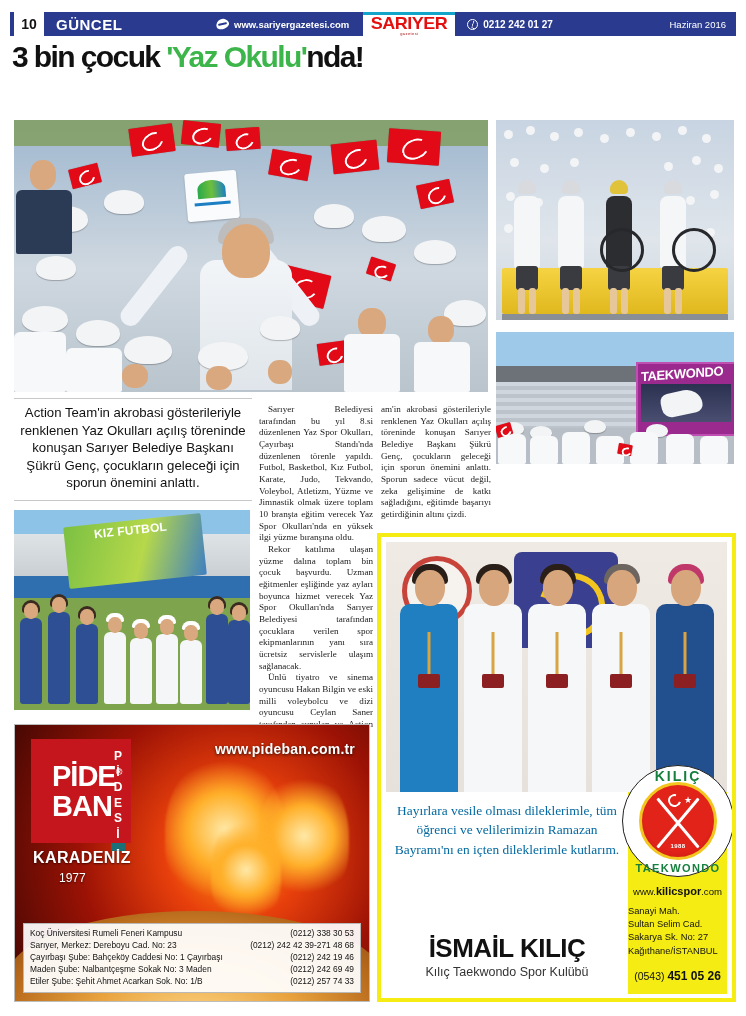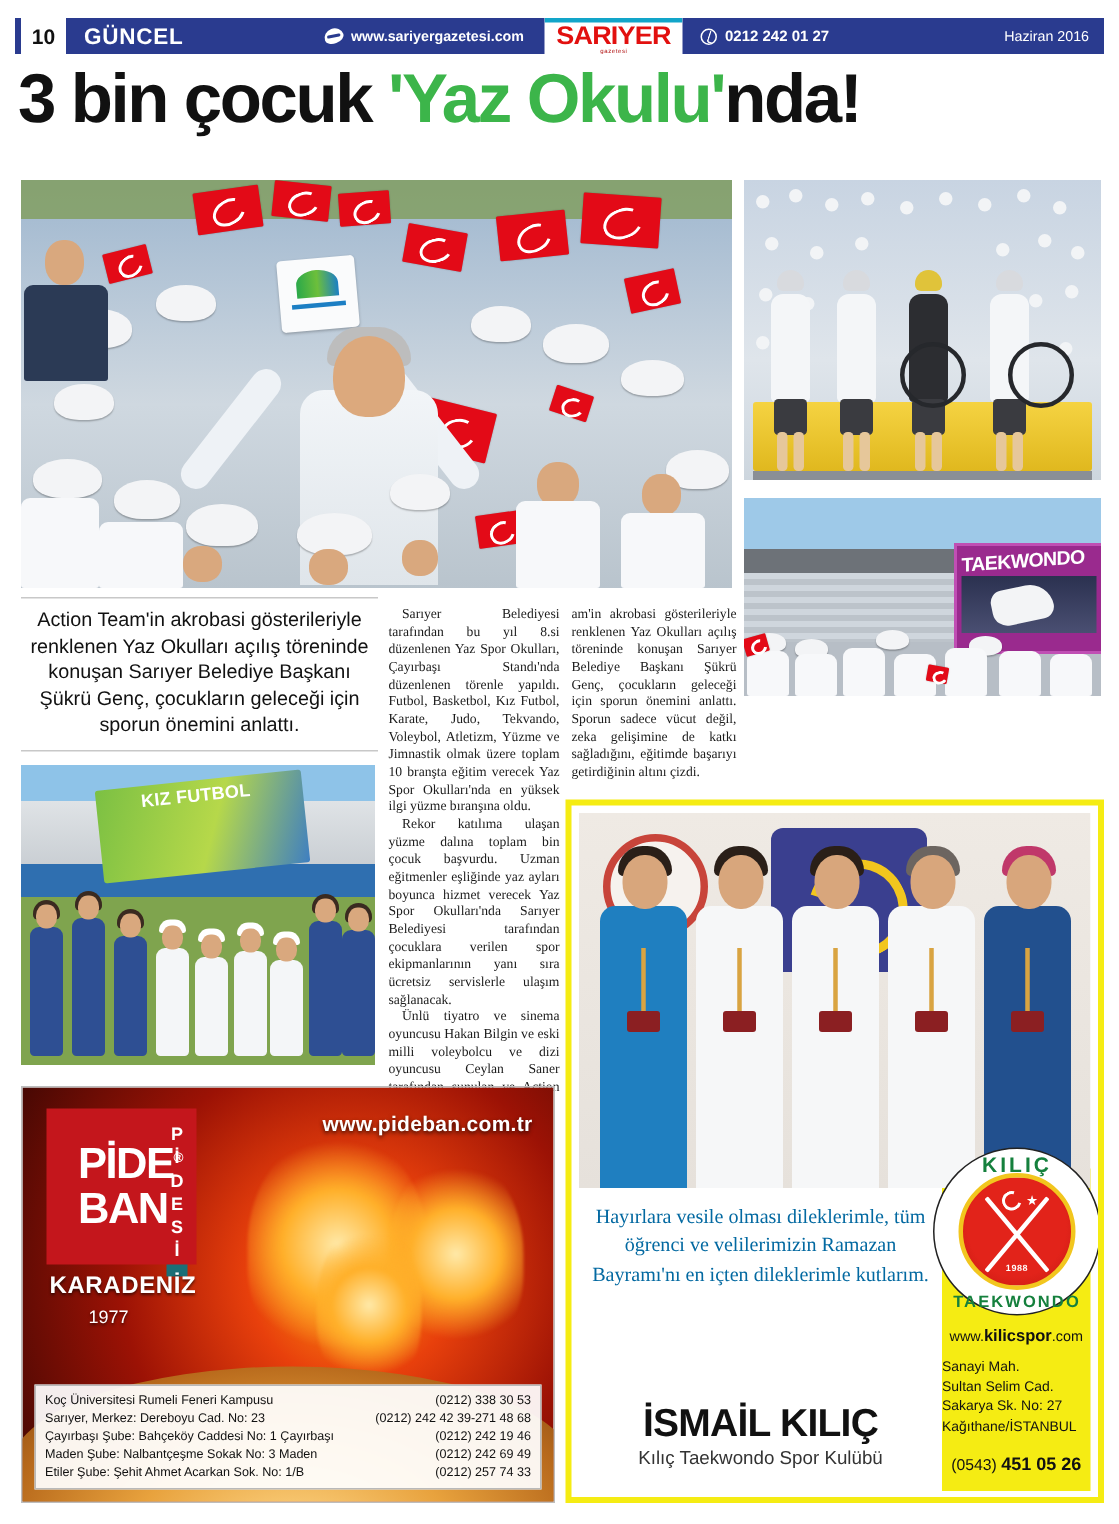--- a/index.html
+++ b/index.html
@@ -62,21 +62,21 @@
   .mh-phone-ic::after{
     content:""; position:absolute; left:3.5px; top:1.5px; width:3px; height:7px;
     border-left:1.4px solid #fff; border-bottom:1.4px solid #fff;
     transform: rotate(18deg); border-radius:0 0 0 2px;
   }
   .mh-date { margin-left:auto; color:#fff; font-size:9.5px; padding-right:10px; }
 
   
   .headline {
     position:absolute; left:12px; top:42px; width:726px;
-    font-size: 46px; font-weight: bold; line-height: 1;
+    font-size: 30px; font-weight: bold; line-height: 1;
     letter-spacing: -1.6px; color:#111;
     font-family:"Liberation Sans", sans-serif;
     transform: scaleX(1.0); white-space: nowrap;
   }
   .headline .green { color:#3cb54a; }
 
   
   .photo { position:absolute; overflow:hidden; background:#c9d3dd; }
 
   

